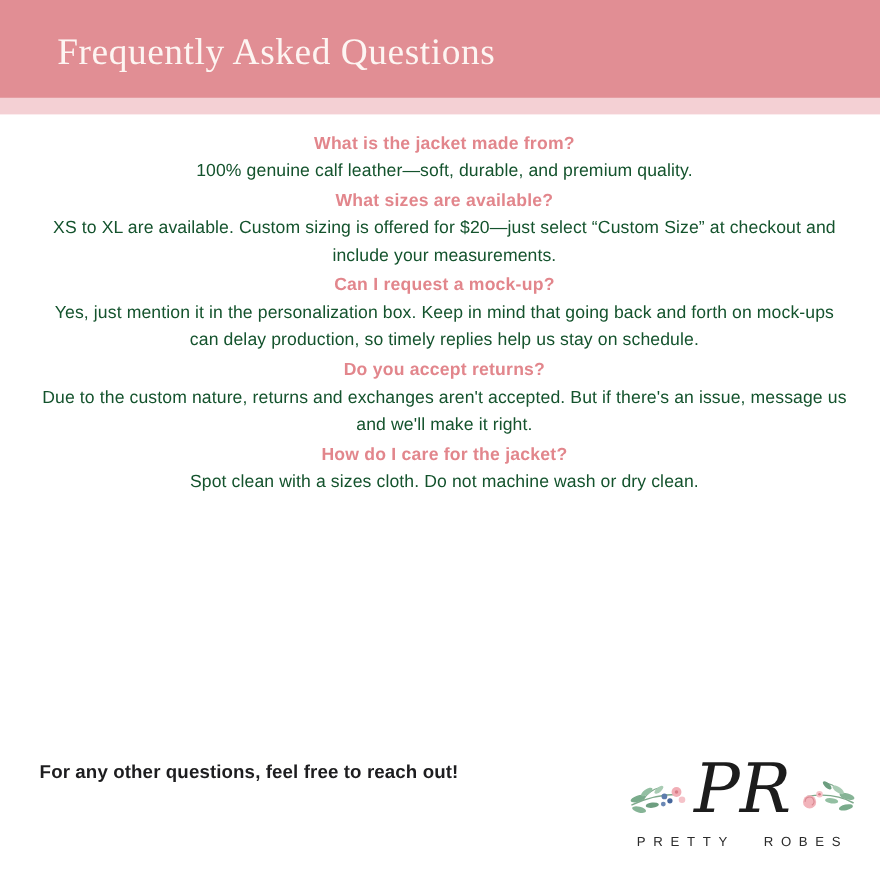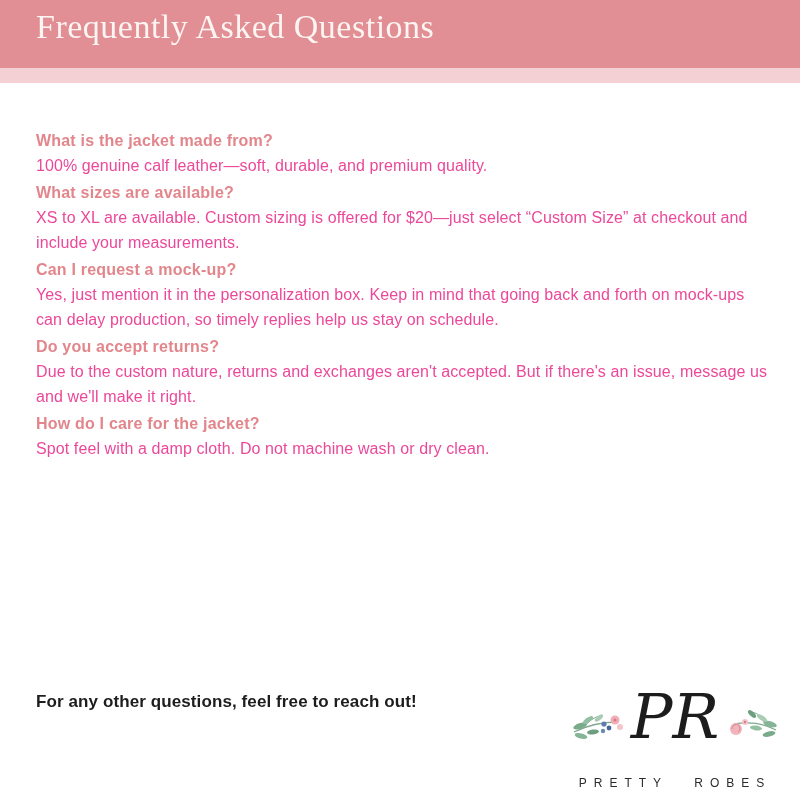--- a/index.html
+++ b/index.html
@@ -8,53 +8,55 @@
   }
   body {
     width: 800px;
     height: 800px;
     background: #ffffff;
     overflow: hidden;
     position: relative;
     font-family: "Liberation Sans", sans-serif;
   }
   .header {
-    height: 68px;
+    height: 89px;
     background: #e18e94;
     display: flex;
     align-items: flex-end;
+    padding-left: 16px;
   }
   .header-title {
     font-family: "Liberation Serif", serif;
     font-size: 34px;
     font-weight: 400;
     color: #fdf5f2;
     padding: 0 0 22px 36px;
     letter-spacing: 0.5px;
   }
   .accent-band {
     height: 15px;
     background: #f4d0d4;
   }
   .content {
     position: absolute;
-    top: 126px;
+    top: 116px;
     left: 36px;
     width: 736px;
+    text-align: center;
   }
   .faq-question {
     color: #e2868c;
     font-size: 16px;
     font-weight: bold;
     line-height: 25px;
     margin-top: 2px;
     letter-spacing: 0.2px;
   }
   .faq-answer {
-    color: #ec4899;
+    color: #14532d;
     font-size: 16px;
     line-height: 25px;
     letter-spacing: 0.1px;
   }
   .footer-note {
     position: absolute;
     left: 36px;
     top: 692px;
     font-size: 17px;
     font-weight: bold;
@@ -66,21 +68,21 @@
     right: 16px;
     top: 680px;
     width: 218px;
     text-align: center;
   }
   .brand svg {
     display: block;
     margin: 0 auto;
   }
   .brand-wordmark {
-    margin-top: 20px;
+    margin-top: 2px;
     font-size: 12px;
     color: #2b2b2b;
     letter-spacing: 7px;
     word-spacing: 16px;
     white-space: nowrap;
   }
 </style>
 </head>
 <body>
 
@@ -103,21 +105,21 @@
     <div class="faq-answer">Yes, just mention it in the personalization box. Keep in mind that going back and forth on mock-ups can delay production, so timely replies help us stay on schedule.</div>
   </div>
   <div class="faq-item">
   </div>
   <div class="faq-item">
     <div class="faq-question">Do you accept returns?</div>
     <div class="faq-answer">Due to the custom nature, returns and exchanges aren't accepted. But if there's an issue, message us and we'll make it right.</div>
   </div>
   <div class="faq-item">
     <div class="faq-question">How do I care for the jacket?</div>
-    <div class="faq-answer">Spot feel with a damp cloth. Do not machine wash or dry clean.</div>
+    <div class="faq-answer">Spot clean with a sizes cloth. Do not machine wash or dry clean.</div>
   </div>
 </div>
 
 <div class="footer-note">For any other questions, feel free to reach out!</div>
 
 <div class="brand">
   <svg width="218" height="76" viewBox="0 0 218 76">
 
     <g>
       <path d="M8,52 Q28,42 52,42" stroke="#7fa98c" stroke-width="1.3" fill="none"></path>

